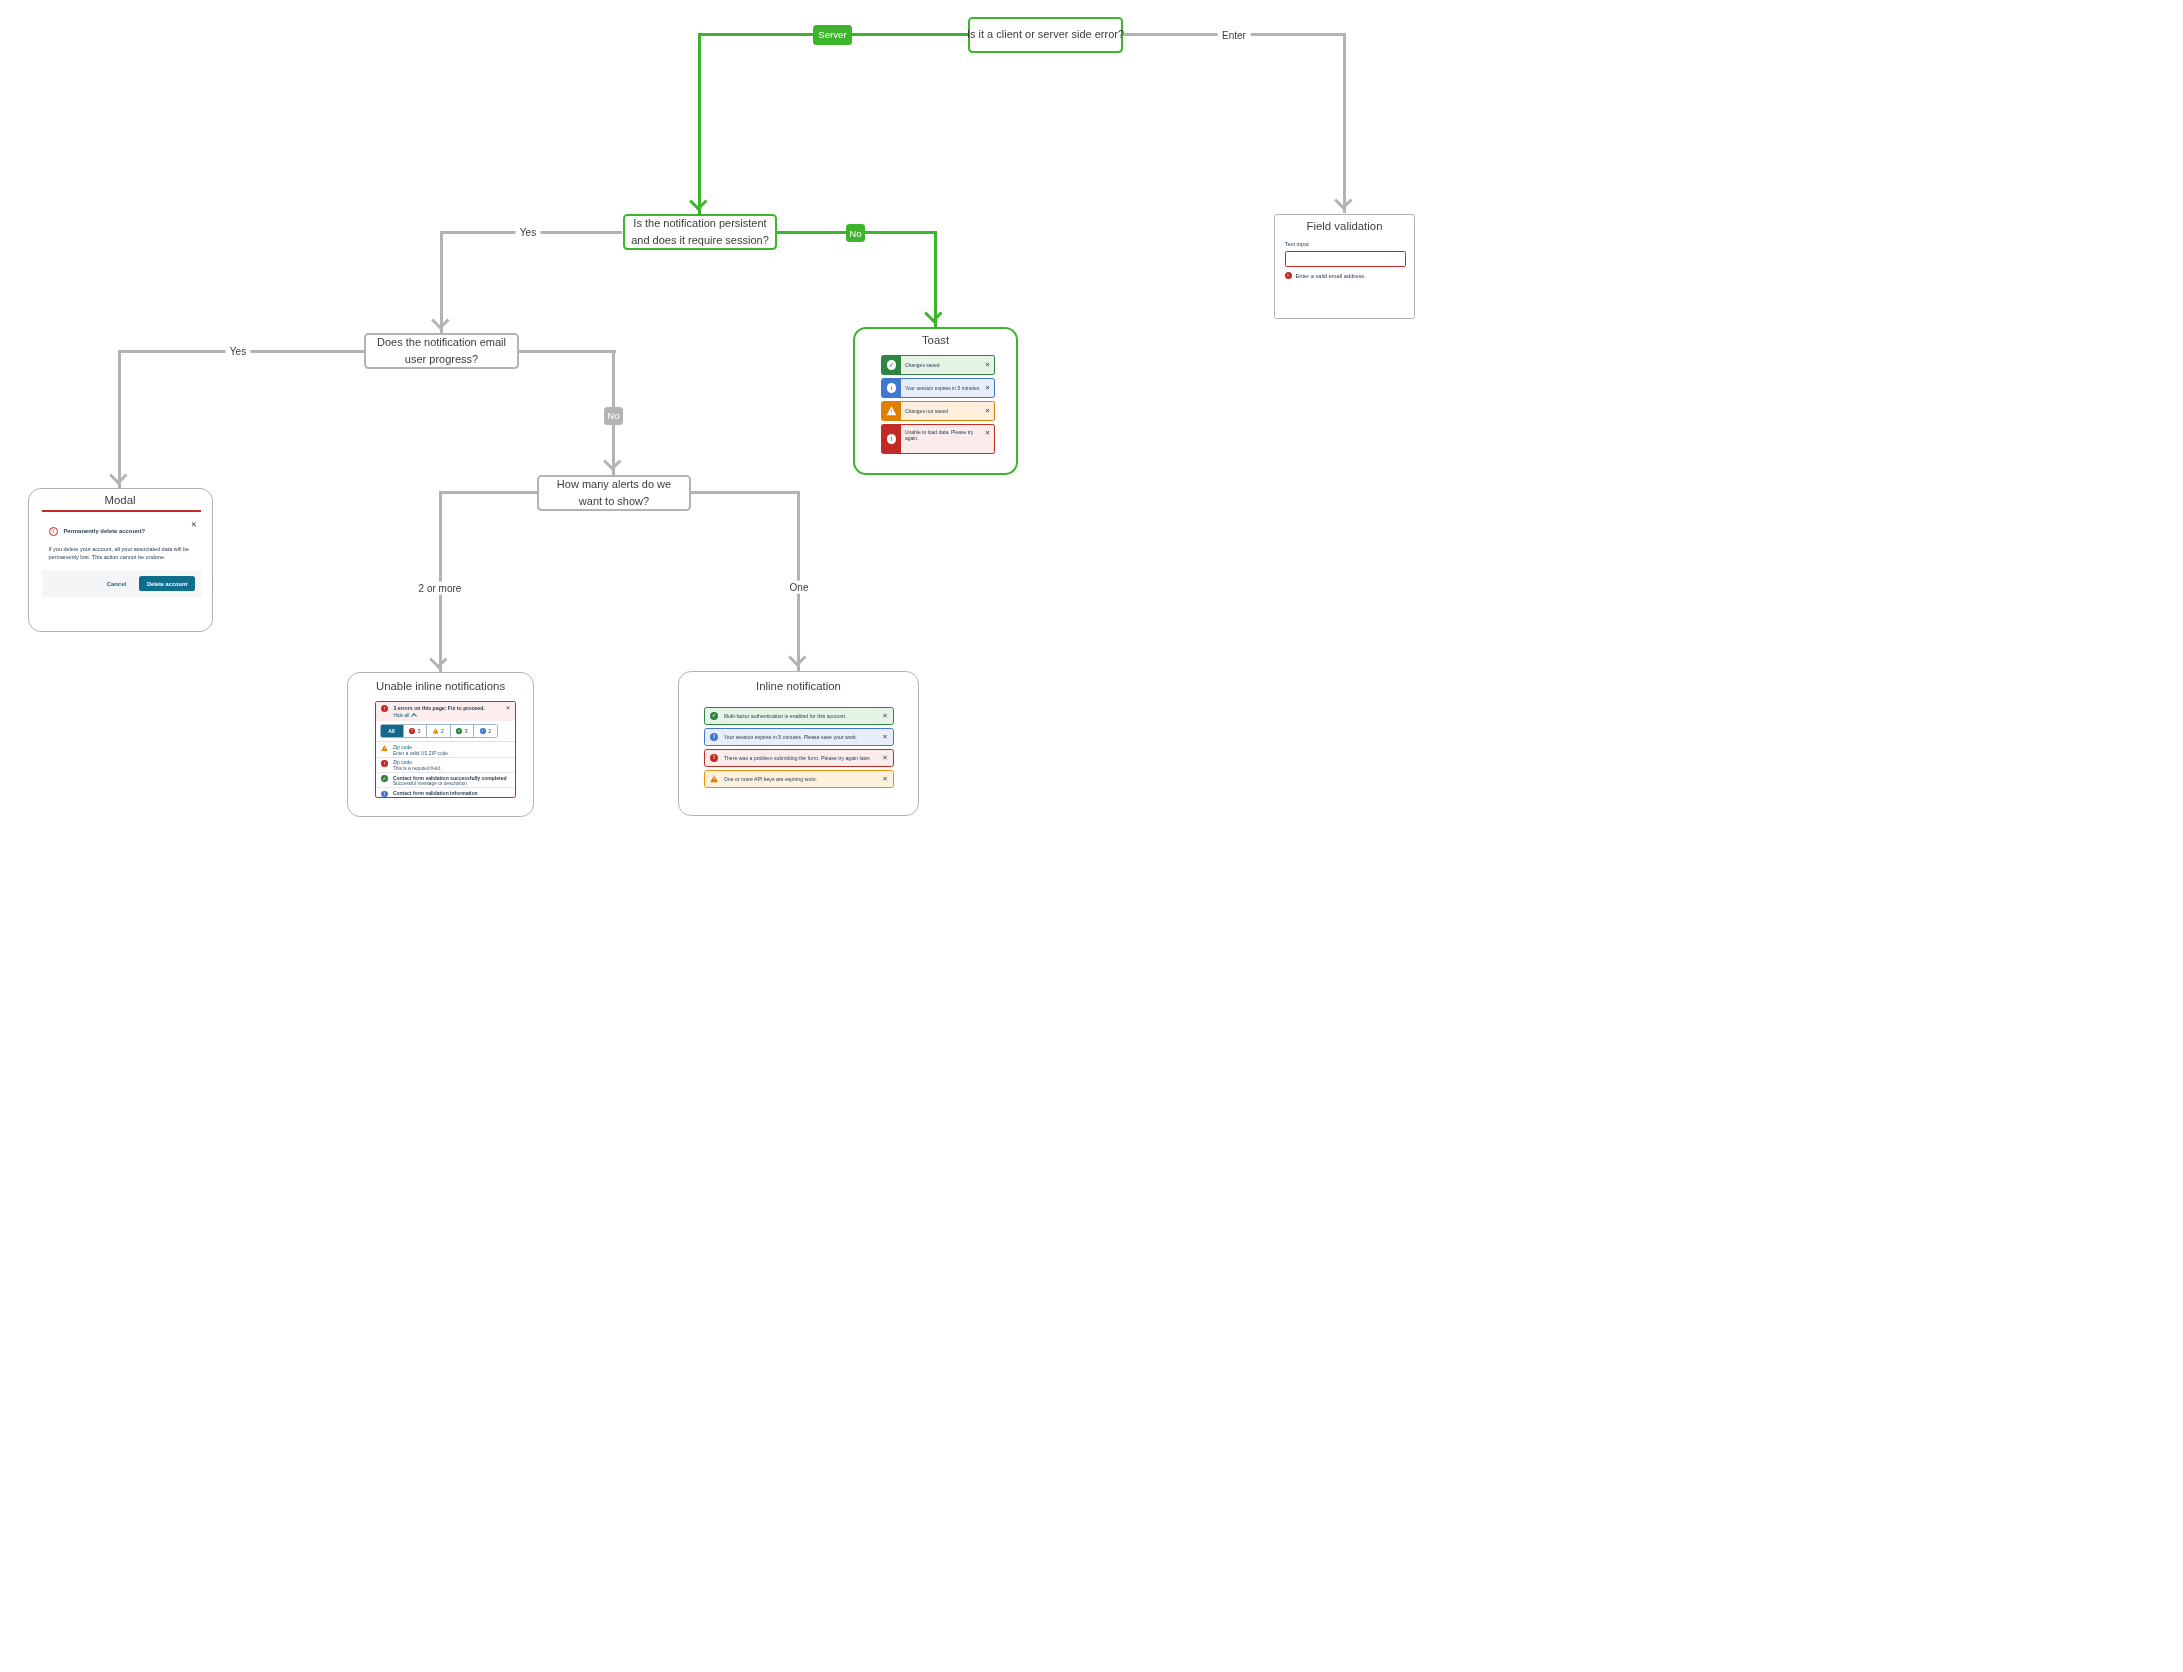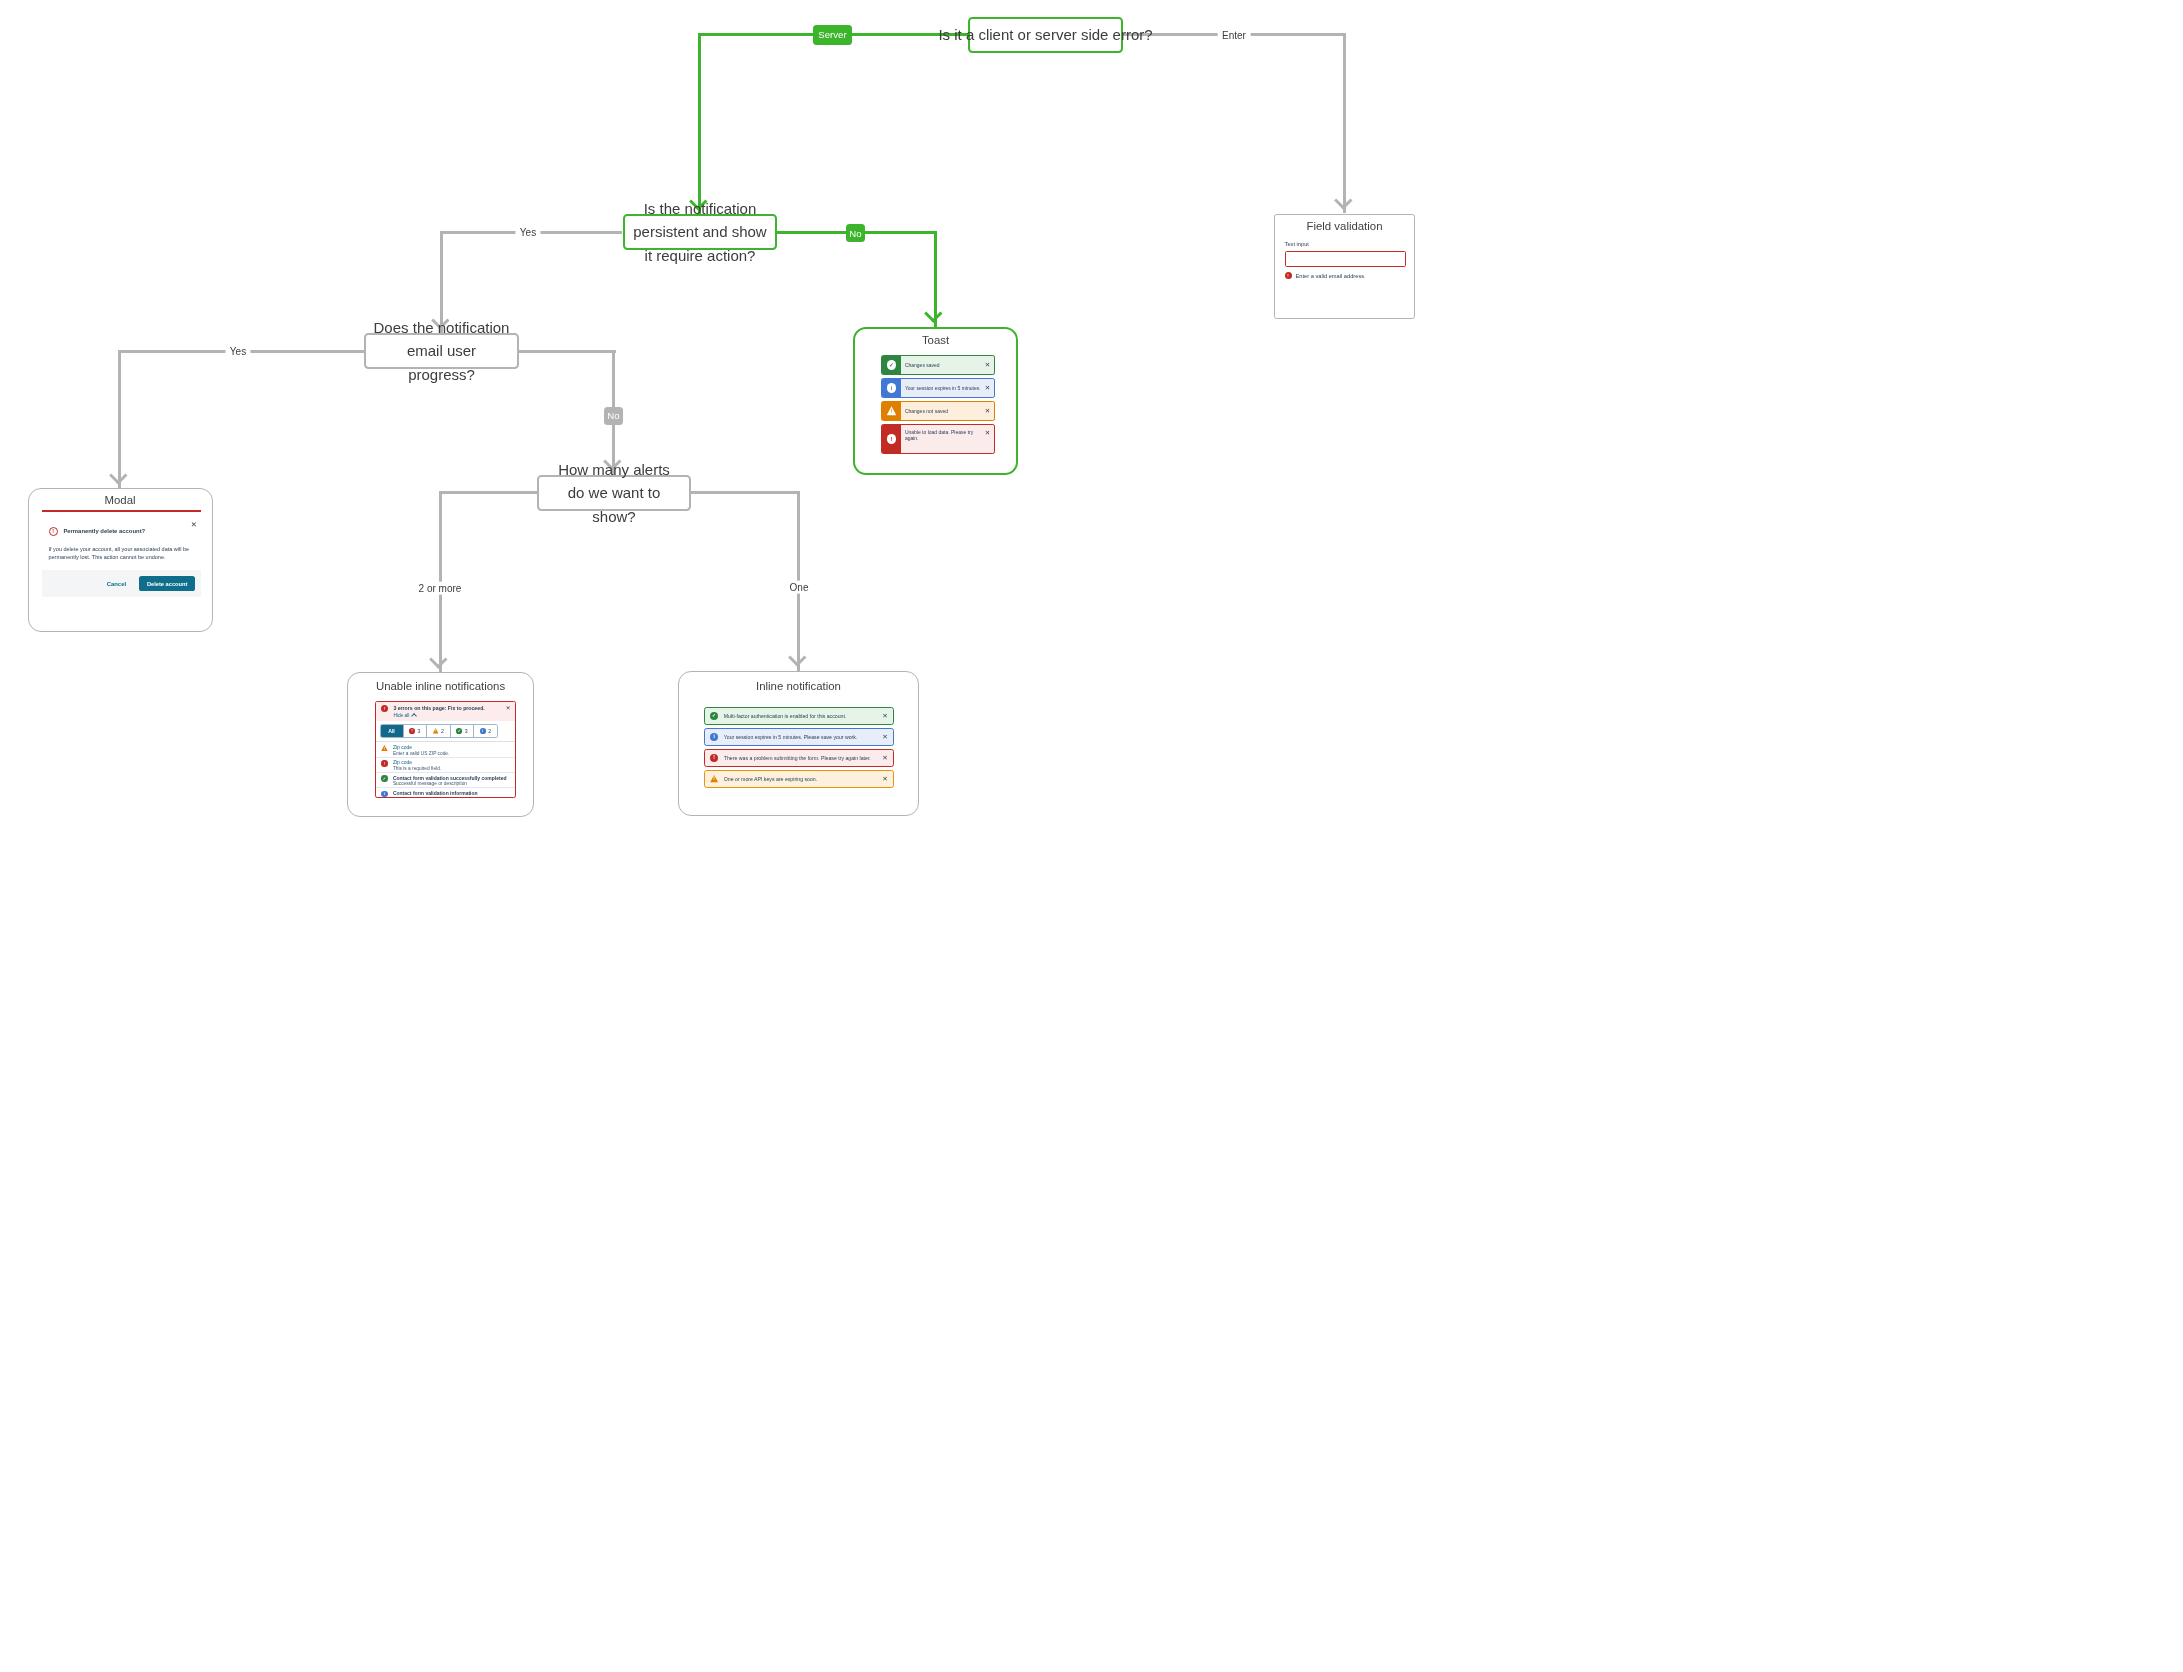--- a/index.html
+++ b/index.html
@@ -6,21 +6,21 @@
   .canvas{position:relative;width:1442px;height:836px;background:#fff;overflow:hidden;}
 
   
   .hline{position:absolute;height:3.1px;background:#b3b3b3;}
   .vline{position:absolute;width:3.1px;background:#b3b3b3;}
   .gline{background:#3cb42b;}
   .arr{position:absolute;width:9.6px;height:9.6px;border-right:3.1px solid #b3b3b3;border-bottom:3.1px solid #b3b3b3;transform:rotate(45deg);}
   .arr.g{border-right-color:#3cb42b;border-bottom-color:#3cb42b;}
 
   
-  .qbox{position:absolute;background:#fff;border:2.2px solid #b3b3b3;border-radius:4.4px;display:flex;align-items:center;justify-content:center;text-align:center;color:#3c3c3c;font-size:15px;line-height:1.55;padding:0 6.1px;box-sizing:border-box;}
+  .qbox{position:absolute;background:#fff;border:2.2px solid #b3b3b3;border-radius:4.4px;display:flex;align-items:center;justify-content:center;text-align:center;color:#3c3c3c;font-size:11px;line-height:1.55;padding:0 6.1px;box-sizing:border-box;}
   .qbox.green{border-color:#3cb42b;}
   .qbox.nowrap span{white-space:nowrap;}
 
   
   .badge{position:absolute;background:#3cb42b;color:#fff;border-radius:3.5px;display:flex;align-items:center;justify-content:center;font-size:9.6px;}
   .badge.gray{background:#b3b3b3;}
   .elabel{position:absolute;transform:translate(-50%,-50%);background:#fff;color:#3c3c3c;font-size:10px;padding:0.9px 4.4px;white-space:nowrap;}
 
   
   .card{position:absolute;background:#fff;border:1.7px solid #b3b3b3;border-radius:13px;box-sizing:border-box;}
@@ -142,21 +142,21 @@
   <div class="arr" style="left:432px;top:653px;"></div>
 
   <div class="hline" style="left:691px;top:491px;width:108px;"></div>
   <div class="vline" style="left:797px;top:491px;height:180px;"></div>
   <div class="arr" style="left:791px;top:651px;"></div>
 
   <div class="qbox green nowrap" style="left:968px;top:16.6px;width:155px;height:36px;">
     <span>Is it a client or server side error?</span>
   </div>
   <div class="qbox green" style="left:623px;top:214px;width:154px;height:36px;">
-    <span>Is the notification persistent and show it require action?</span>
+    <span>Is the notification persistent and does it require session?</span>
   </div>
   <div class="qbox" style="left:364px;top:333px;width:155px;height:36px;">
     <span>Does the notification email user progress?</span>
   </div>
   <div class="qbox" style="left:537px;top:475px;width:154px;height:36px;padding:0 11.4px;">
     <span>How many alerts do we want to show?</span>
   </div>
 
   <div class="badge" style="left:813px;top:25px;width:39px;height:19.6px;">
       <span>Server</span>

